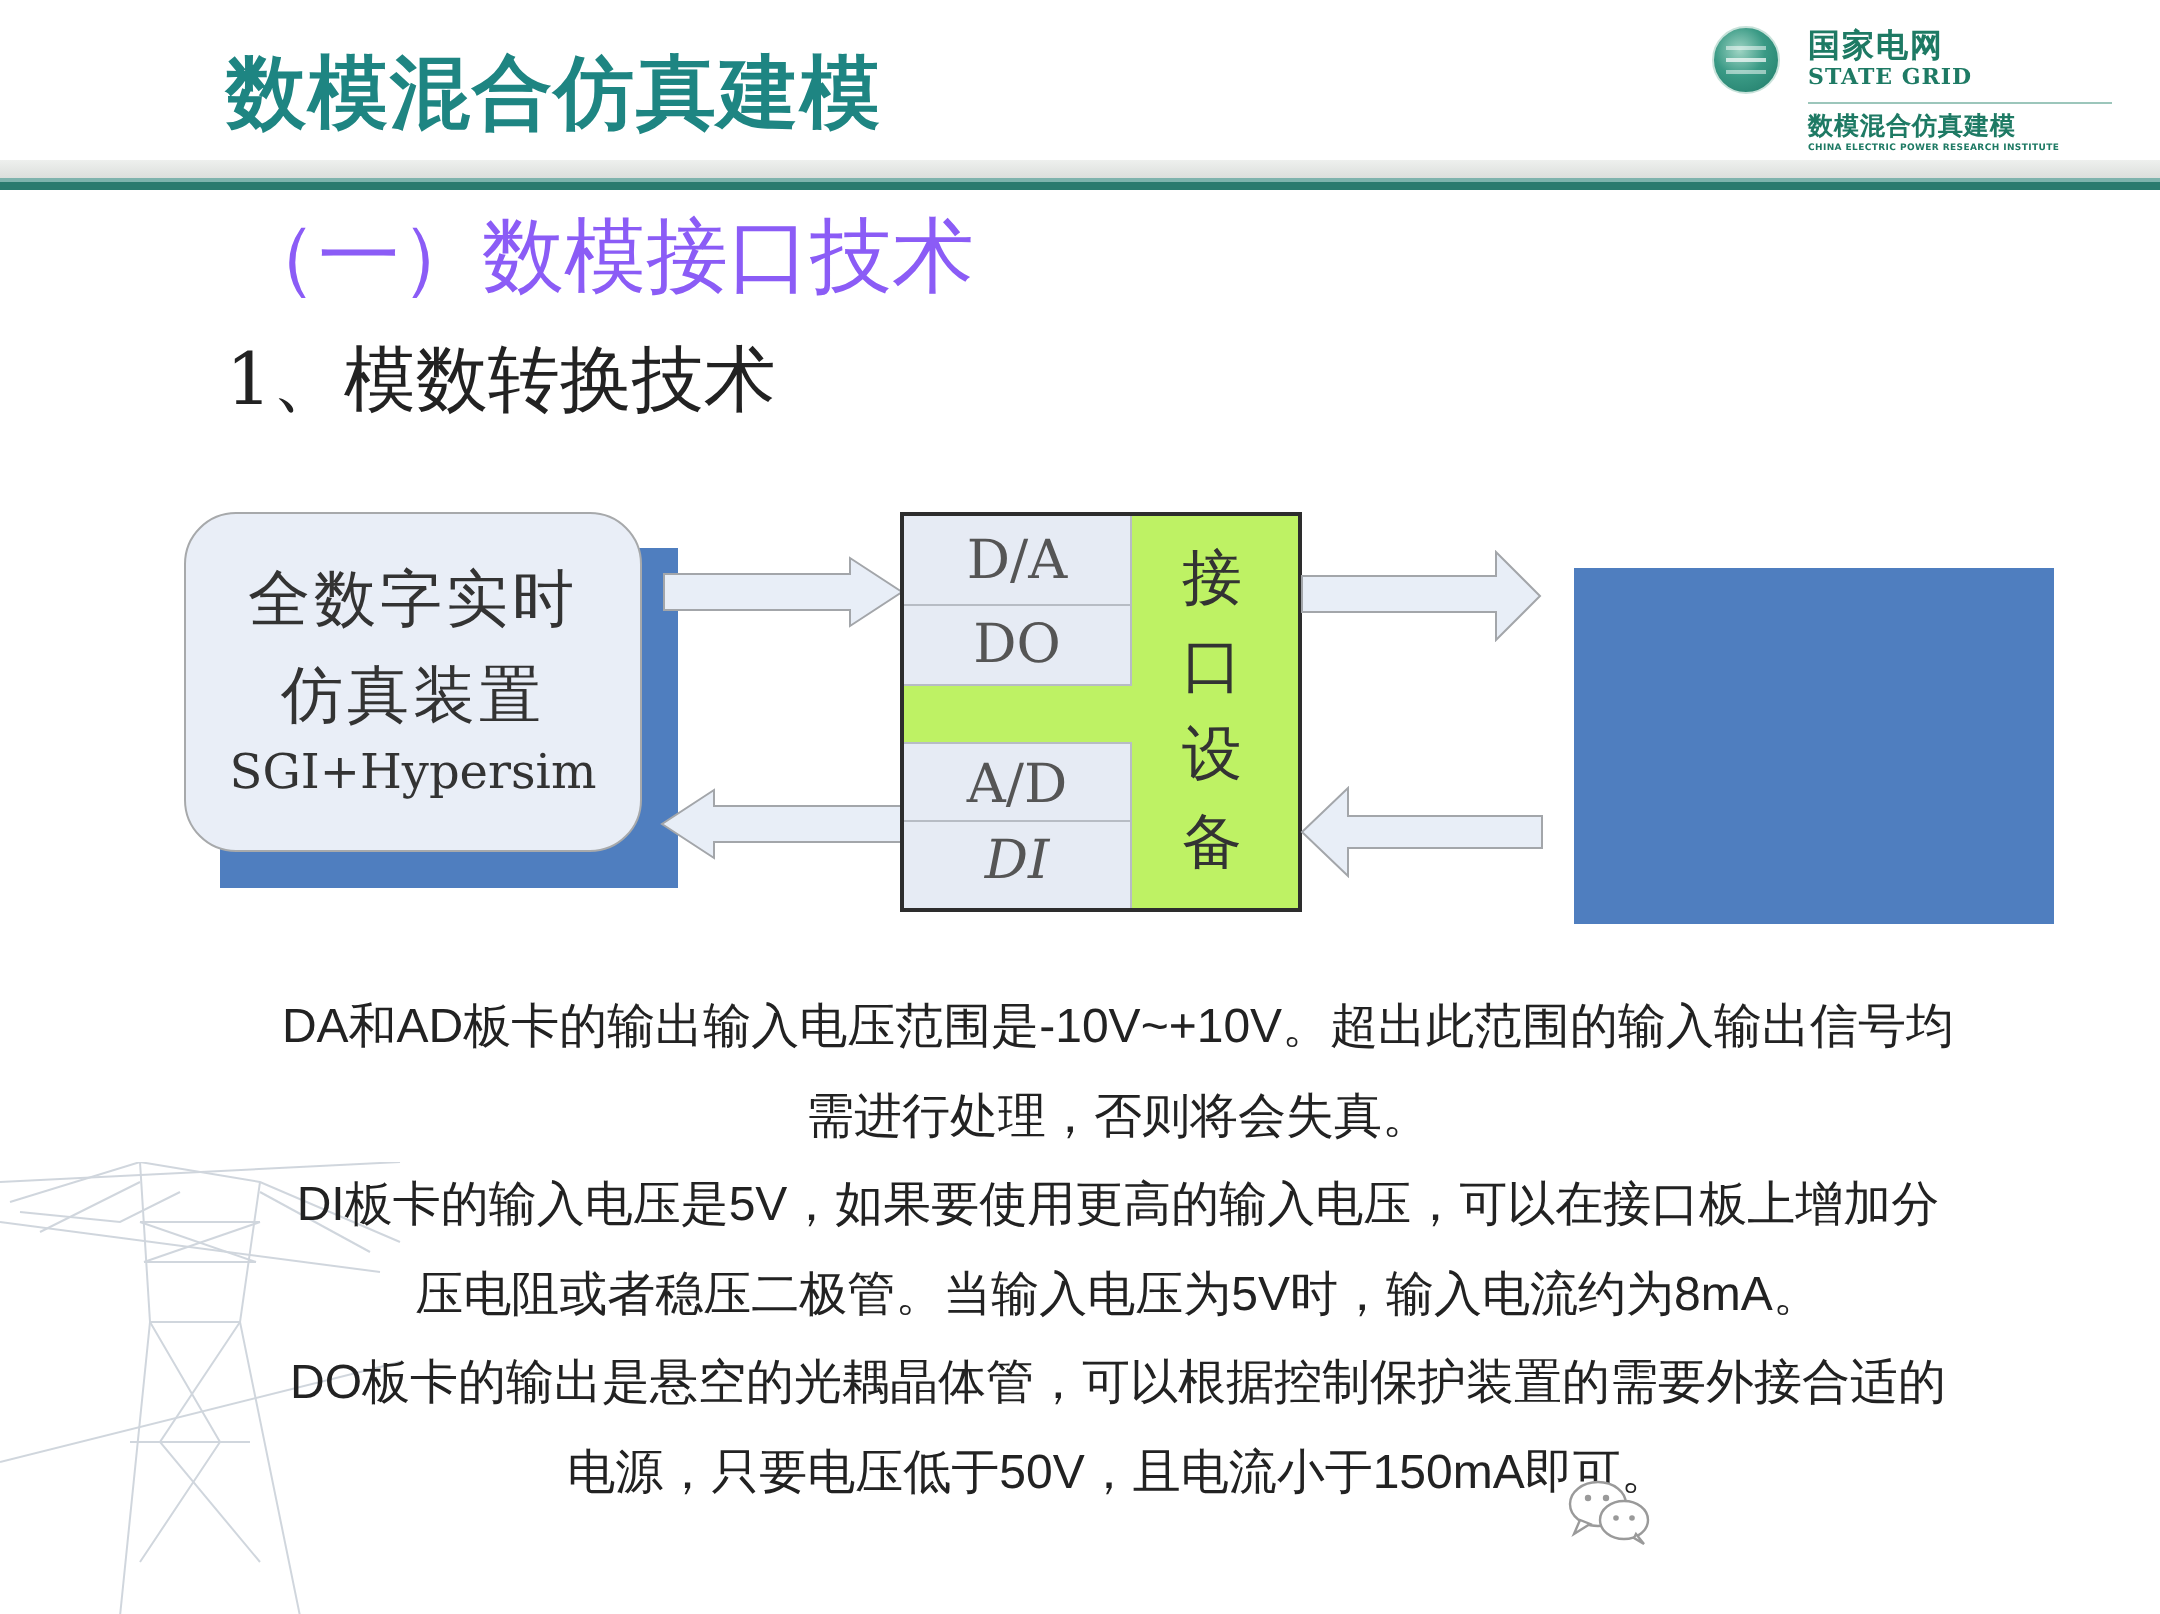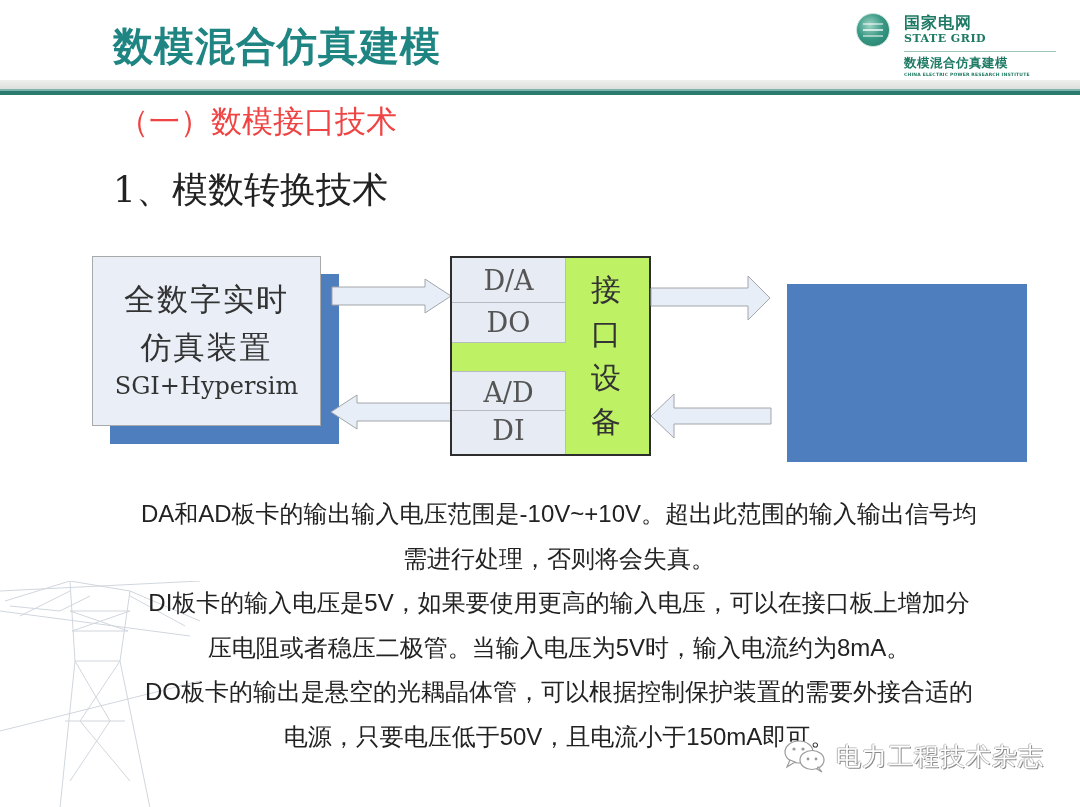--- a/index.html
+++ b/index.html
@@ -31,35 +31,35 @@
     }
     .logo-cn { position: absolute; left: 52px; top: 2px; font-size: 16px; font-weight: bold; color: #1e7a64; letter-spacing: 1px; }
     .logo-en { position: absolute; left: 52px; top: 21px; font-family: "DejaVu Serif", serif; font-size: 11px; font-weight: bold; color: #1e7a64; letter-spacing: 0.5px; }
     .logo-rule { position: absolute; left: 52px; top: 40px; width: 152px; height: 1px; background: #9cc6bb; }
     .logo-inst-cn { position: absolute; left: 52px; top: 44px; font-size: 12.5px; font-weight: bold; color: #1e7a64; letter-spacing: 0.5px; }
     .logo-inst-en { position: absolute; left: 52px; top: 61px; font-size: 4.5px; font-weight: bold; color: #1e7a64; letter-spacing: 0.2px; white-space: nowrap; }
 
     
     .section-heading {
       position: absolute; left: 118px; top: 100px;
-      font-family: "DejaVu Serif", serif; font-size: 31px; color: #ef4444;
+      font-family: "DejaVu Serif", serif; font-size: 41px; color: #8b5cf6;
     }
     .sub-heading {
       position: absolute; left: 113px; top: 165px;
       font-family: "DejaVu Serif", serif; font-size: 36px; color: #222222;
     }
 
     
     .diagram { position: absolute; left: 0; top: 0; width: 1080px; height: 807px; }
     .shadow-box { position: absolute; background: #4f7ebf; }
     .box {
       position: absolute; background: #e9eef7; border: 1px solid #a7a9ab;
       font-family: "DejaVu Serif", serif; color: #333333; text-align: center;
     }
-    .sim-box { left: 92px; top: 255px; width: 229px; height: 170px; }
+    .sim-box { left: 92px; top: 255px; width: 229px; height: 170px; border-radius: 26px; }
     .sim-shadow { left: 110px; top: 273px; width: 229px; height: 170px; }
     .sim-line1, .sim-line2 { position: absolute; left: 0; width: 100%; font-size: 31px; letter-spacing: 2px; }
     .sim-line1 { top: 22px; }
     .sim-line2 { top: 70px; }
     .sim-line3 { position: absolute; left: 0; width: 100%; top: 115px; font-size: 24px; }
 
     .ctrl-box { left: 769px; top: 266px; width: 240px; height: 180px; }
     .ctrl-shadow { left: 787px; top: 283px; width: 240px; height: 178px; }
     .ctrl-label { position: absolute; left: 0; width: 100%; top: 68px; font-size: 31px; letter-spacing: 1px; }
 
@@ -68,21 +68,21 @@
       background: #bef264; border: 2px solid #2d2d2d;
     }
     .iface-cell {
       position: absolute; left: 0; width: 114px; background: #e6ebf4;
       border-right: 1px solid #b7bcc4; border-bottom: 1px solid #b7bcc4;
       font-family: "DejaVu Serif", serif; font-size: 27px; color: #555555; text-align: center;
     }
     .cell-da { top: 0; height: 45px; line-height: 45px; }
     .cell-do { top: 45px; height: 40px; line-height: 40px; }
     .cell-ad { top: 113px; height: 40px; line-height: 42px; border-top: 1px solid #b7bcc4; }
-    .cell-di { top: 153px; height: 43px; line-height: 40px; border-bottom: none; }
+    .cell-di { top: 153px; height: 43px; line-height: 40px; border-bottom: none; font-style: italic; }
     .iface-vertical {
       position: absolute; left: 126px; top: 10px; width: 56px;
       font-family: "DejaVu Serif", serif; font-size: 30px; color: #333333; text-align: center; line-height: 44px;
     }
 
     .arrow { position: absolute; }
 
     
     .body-text {
       position: absolute; left: 79px; top: 488px; width: 960px;
@@ -202,16 +202,15 @@
         <ellipse cx="30" cy="21" rx="12" ry="9.5"></ellipse>
         <polygon points="36,28 40,33 35,30"></polygon>
       </g>
       <g fill="#9a9a9a">
         <circle cx="12" cy="10" r="1.6"></circle>
         <circle cx="21" cy="10" r="1.6"></circle>
         <circle cx="26" cy="20" r="1.4"></circle>
         <circle cx="34" cy="20" r="1.4"></circle>
       </g>
     </svg>
-    <span class="wm-text">电力工程技术杂志</span>
   </div>
 
 </div>
 
 </body></html>

